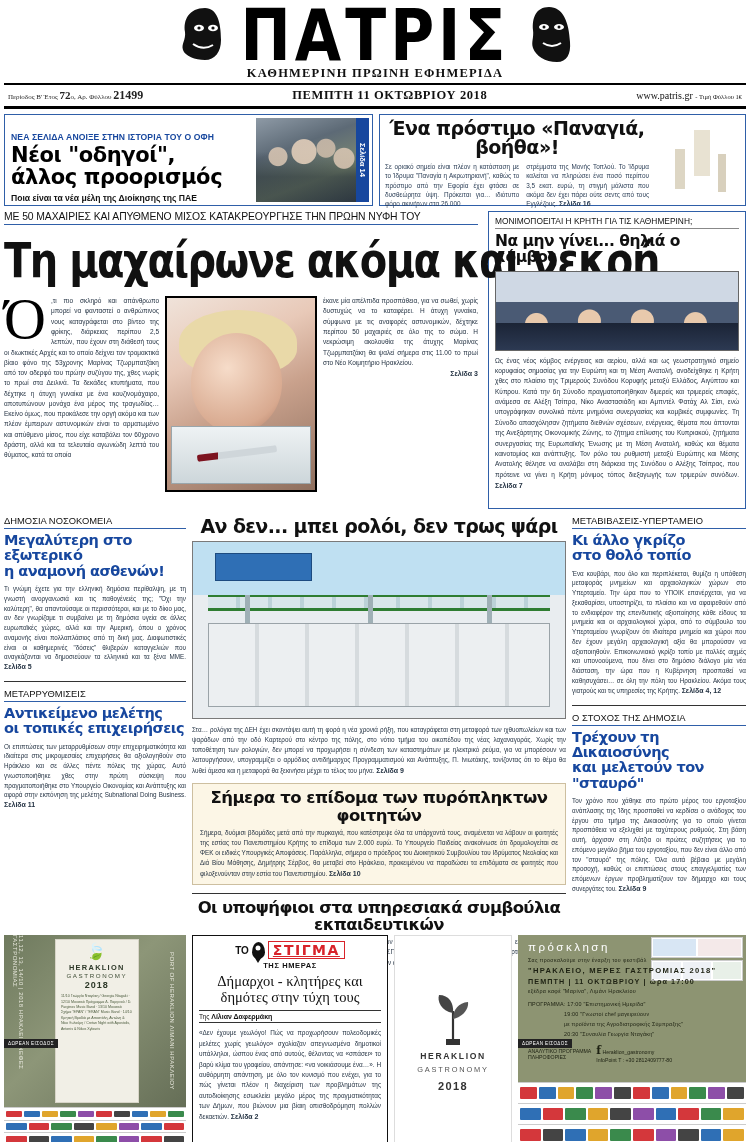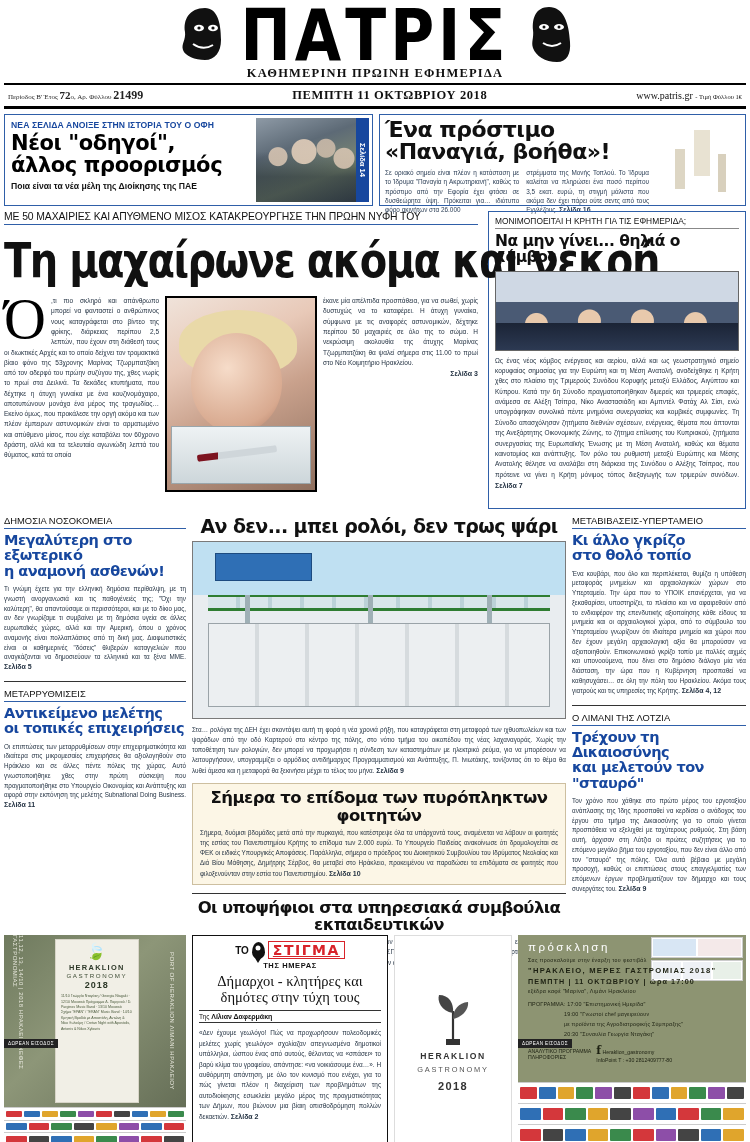--- a/index.html
+++ b/index.html
@@ -48,21 +48,21 @@
   .infobar .center { font-size: 12.5px; font-weight: 700; letter-spacing: .6px; }
   .infobar .right { font-size: 10px; }
   .infobar .right small { font-size: 6.5px; }
   .rule-dbl { border-top: 2.4px solid #000; border-bottom: 1px solid #000; height: 3px; }
 
   
   .teasers { display: flex; gap: 6px; margin-top: 5px; height: 92px; }
   .teaser-l { width: 369px; border: 1.6px solid #2f5fa8; display: flex; padding: 3px; background: #fff; }
   .teaser-l-text { flex: 1; padding: 2px 3px; }
   .kicker-blue {
-    color: #17479e; font-weight: 700; font-size: 8.6px; letter-spacing: .1px;
+    color: #17479e; font-weight: 700; font-size: 8.6px; letter-spacing: .1px; margin-top: 12px;
   }
   .teaser-l h2 {
     font-family: "DejaVu Sans", sans-serif;
     font-size: 21px; line-height: 1.04; font-weight: 700; color: #000;
     margin-top: 3px; letter-spacing: -.4px;
   }
   .teaser-l .sub { font-size: 8.6px; font-weight: 700; margin-top: 4px; color: #111; }
   .teaser-photo-a {
     width: 100px; margin-left: 3px;
     background: linear-gradient(160deg,#8e9aa6 0%,#5d6a76 35%,#7d8b72 70%,#3f4a52 100%);
@@ -80,21 +80,21 @@
   .page-tab {
     width: 13px; background: #17479e; color: #fff;
     display: flex; align-items: center; justify-content: center;
     font-size: 7.5px; font-weight: 700;
     writing-mode: vertical-rl; text-orientation: mixed;
   }
   .teaser-r { flex: 1; border: 1.6px solid #2f5fa8; padding: 4px 5px; display: flex; gap: 5px; }
   .teaser-r-main { flex: 1; }
   .teaser-r h2 {
     font-family: "DejaVu Sans", sans-serif;
-    font-size: 22px; font-weight: 700; line-height: 1; letter-spacing: -.5px;
+    font-size: 19px; font-weight: 700; line-height: 1; letter-spacing: -.5px; text-align: center;
   }
   .teaser-r-cols { display: flex; gap: 7px; margin-top: 5px; }
   .teaser-r-cols p { font-size: 6.4px; line-height: 1.45; text-align: justify; color: #2a3d55; }
   .teaser-photo-b {
     width: 86px;
     background: linear-gradient(180deg,#cfe0ea 0 32%, #b9c9a 32% 60%, #9db07e 60% 100%);
     position: relative; overflow: hidden;
   }
   .teaser-photo-b::after {
     content:""; position:absolute; left:46%; top:14%; width:16px; height:46px;
@@ -389,21 +389,21 @@
           <div class="knife-box"></div>
         </div>
         <div class="lead-col">
           <span>έκανε μία απέλπιδα προσπάθεια, για να σωθεί, χωρίς δυστυχώς να το καταφέρει. Η άτυχη γυναίκα, σύμφωνα με τις αναφορές αστυνομικών, δέχτηκε περίπου 50 μαχαιριές σε όλο της το σώμα. Η νεκρώσιμη ακολουθία της άτυχης Μαρίνας Τζωρμπατζάκη θα ψαλεί σήμερα στις 11.00 το πρωί στο Νέο Κοιμητήριο Ηρακλείου.</span>
           <div class="ref" style="text-align:right">Σελίδα 3</div>
         </div>
       </div>
     </div>
 
     <div class="lead-right">
-      <div class="kick">ΜΟΝΙΜΟΠΟΕΙΤΑΙ Η ΚΡΗΤΗ ΓΙΑ ΤΙΣ ΕΦΗΜΕΡΙΔΑ;</div>
+      <div class="kick">ΜΟΝΙΜΟΠΟΕΙΤΑΙ Η ΚΡΗΤΗ ΓΙΑ ΤΙΣ ΚΑΘΗΜΕΡΙΝΗ;</div>
       <h2>Να μην γίνει... θηλιά ο κόμβος</h2>
       <div class="lead-right-photo"></div>
       <p>
         <span>Ως ένας νέος κόμβος ενέργειας και αερίου, αλλά και ως γεωστρατηγικό σημείο κορυφαίας σημασίας για την Ευρώπη και τη Μέση Ανατολή, αναδείχθηκε η Κρήτη χθες στο πλαίσιο της Τριμερούς Συνόδου Κορυφής μεταξύ Ελλάδος, Αιγύπτου και Κύπρου. Κατά την 6η Σύνοδο πραγματοποιήθηκαν διμερείς και τριμερείς επαφές, ανάμεσα σε Αλέξη Τσίπρα, Νίκο Αναστασιάδη και Αμπντέλ Φατάχ Αλ Σίσι, ενώ υπογράφηκαν συνολικά πέντε μνημόνια συνεργασίας και κομβικές συμφωνίες. Τη Σύνοδο απασχόλησαν ζητήματα διεθνών σχέσεων, ενέργειας, θέματα που άπτονται της Ανεξάρτητης Οικονομικής Ζώνης, το ζήτημα επίλυσης του Κυπριακού, ζητήματα συνεργασίας της Ευρωπαϊκής Ένωσης με τη Μέση Ανατολή, καθώς και θέματα καινοτομίας και ανάπτυξης. Τον ρόλο του ρυθμιστή μεταξύ Ευρώπης και Μέσης Ανατολής θέλησε να αναλάβει στη διάρκεια της Συνόδου ο Αλέξης Τσίπρας, που πρότεινε να γίνει η Κρήτη μόνιμος τόπος διεξαγωγής των τριμερών συνόδων.</span>
         <span class="ref">Σελίδα 7</span>
       </p>
     </div>
   </div>
 
   <div class="mid">
@@ -479,21 +479,21 @@
         </h3>
         <p>
           <span>Ένα κουβάρι, που όλο και περιπλέκεται, θυμίζει η υπόθεση μεταφοράς μνημείων και αρχαιολογικών χώρων στο Υπερταμείο. Την ώρα που το ΥΠΟΙΚ επανέρχεται, για να ξεκαθαρίσει, υποστηρίζει, το πλαίσιο και να αφαιρεθούν από το ενδιαφέρον της επενδυτικής αξιοποίησης κάθε είδους τα μνημεία και οι αρχαιολογικοί χώροι, από το σύμβουλο του Υπερταμείου γνωρίζουν ότι ιδιαίτερα μνημεία και χώροι που δεν έχουν μεγάλη αρχαιολογική αξία θα μπορούσαν να αξιοποιηθούν. Επικοινωνιακό γκρίζο τοπίο με πολλές αιχμές και υπονοούμενα, που δίνει στο δημόσιο διάλογο μία νέα διάσταση, την ώρα που η Κυβέρνηση προσπαθεί να καθησυχάσει… σε όλη την πόλη του Ηρακλείου. Ακόμα τους γιατρούς και τις υπηρεσίες της Κρήτης.</span>
           <span class="ref">Σελίδα 4, 12</span>
         </p>
       </div>
 
       <div class="divider"></div>
 
       <div class="box-blue">
-        <div class="sechead">Ο ΛΙΜΑΝΙ ΤΗΣ ΛΟΤΖΙΑ</div>
+        <div class="sechead">Ο ΣΤΟΧΟΣ ΤΗΣ ΔΗΜΟΣΙΑ</div>
         <h3>
           <div>Τρέχουν τη Δικαιοσύνης</div>
           <div>και μελετούν τον "σταυρό"</div>
         </h3>
         <p>
           <span>Τον χρόνο που χάθηκε στο πρώτο μέρος του εργοταξίου ανάπλασης της Ίδης προσπαθεί να κερδίσει ο ανάδοχος του έργου στο τμήμα της Δικαιοσύνης για το οποίο γίνεται προσπάθεια να εξελιχθεί με ταχύτερους ρυθμούς. Στη βάση αυτή, άρχισαν στη Λότζια οι πρώτες συζητήσεις για το επόμενο μεγάλο βήμα του εργοταξίου, που δεν είναι άλλο από τον "σταυρό" της πόλης. Όλα αυτά βέβαια με μεγάλη προσοχή, καθώς οι επιπτώσεις στους επαγγελματίες των επόμενων έργων προβληματίζουν τον δήμαρχο και τους συνεργάτες του.</span>
           <span class="ref">Σελίδα 9</span>
         </p>
       </div>
     </div>

